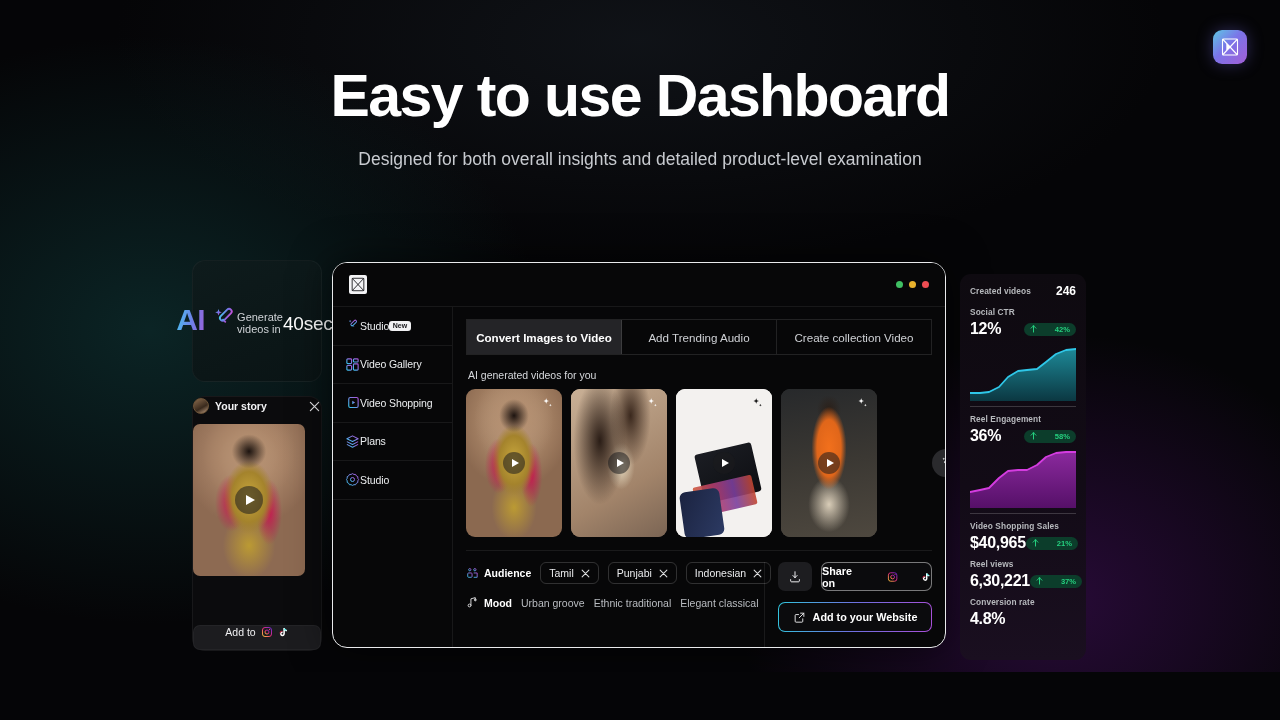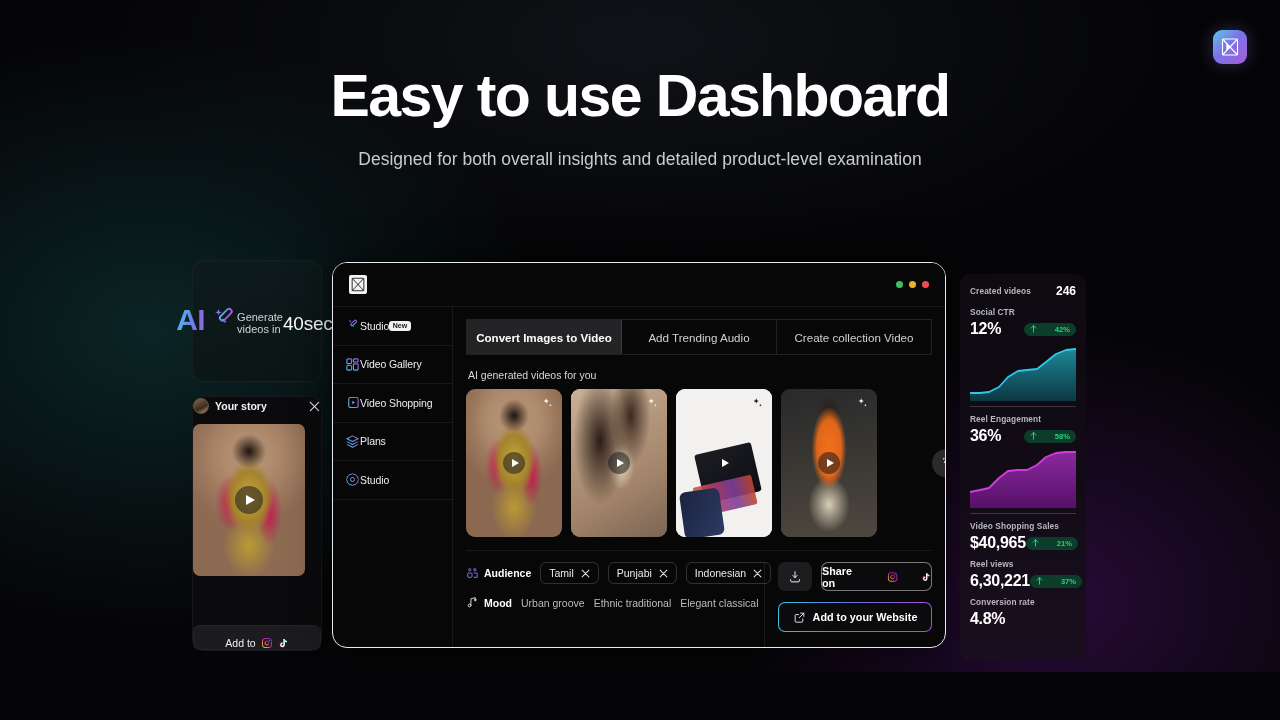--- a/index.html
+++ b/index.html
@@ -117,21 +117,21 @@
     border-left: 9px solid #fff;
     border-top: 5.5px solid transparent;
     border-bottom: 5.5px solid transparent;
   }
   .play-tri.sm {
     border-left-width: 7px; border-top-width: 4.5px; border-bottom-width: 4.5px;
   }
   .add-to-btn {
     margin-top: auto; height: 25px; border-radius: 7px;
     background: #1c1c1f; border: 1px solid rgba(255,255,255,0.04);
-    display: flex; align-items: flex-end; justify-content: center; gap: 5px;
+    display: flex; align-items: flex-start; justify-content: center; gap: 5px;
     font-size: 10.5px; color: #f0f0f2; cursor: pointer;
   }
 
   
   .app-window {
     position: absolute; left: 332px; top: 262px;
     width: 614px; height: 386px;
     border-radius: 15px;
     background: #070708;
     border: 1.4px solid #e9eaec;

